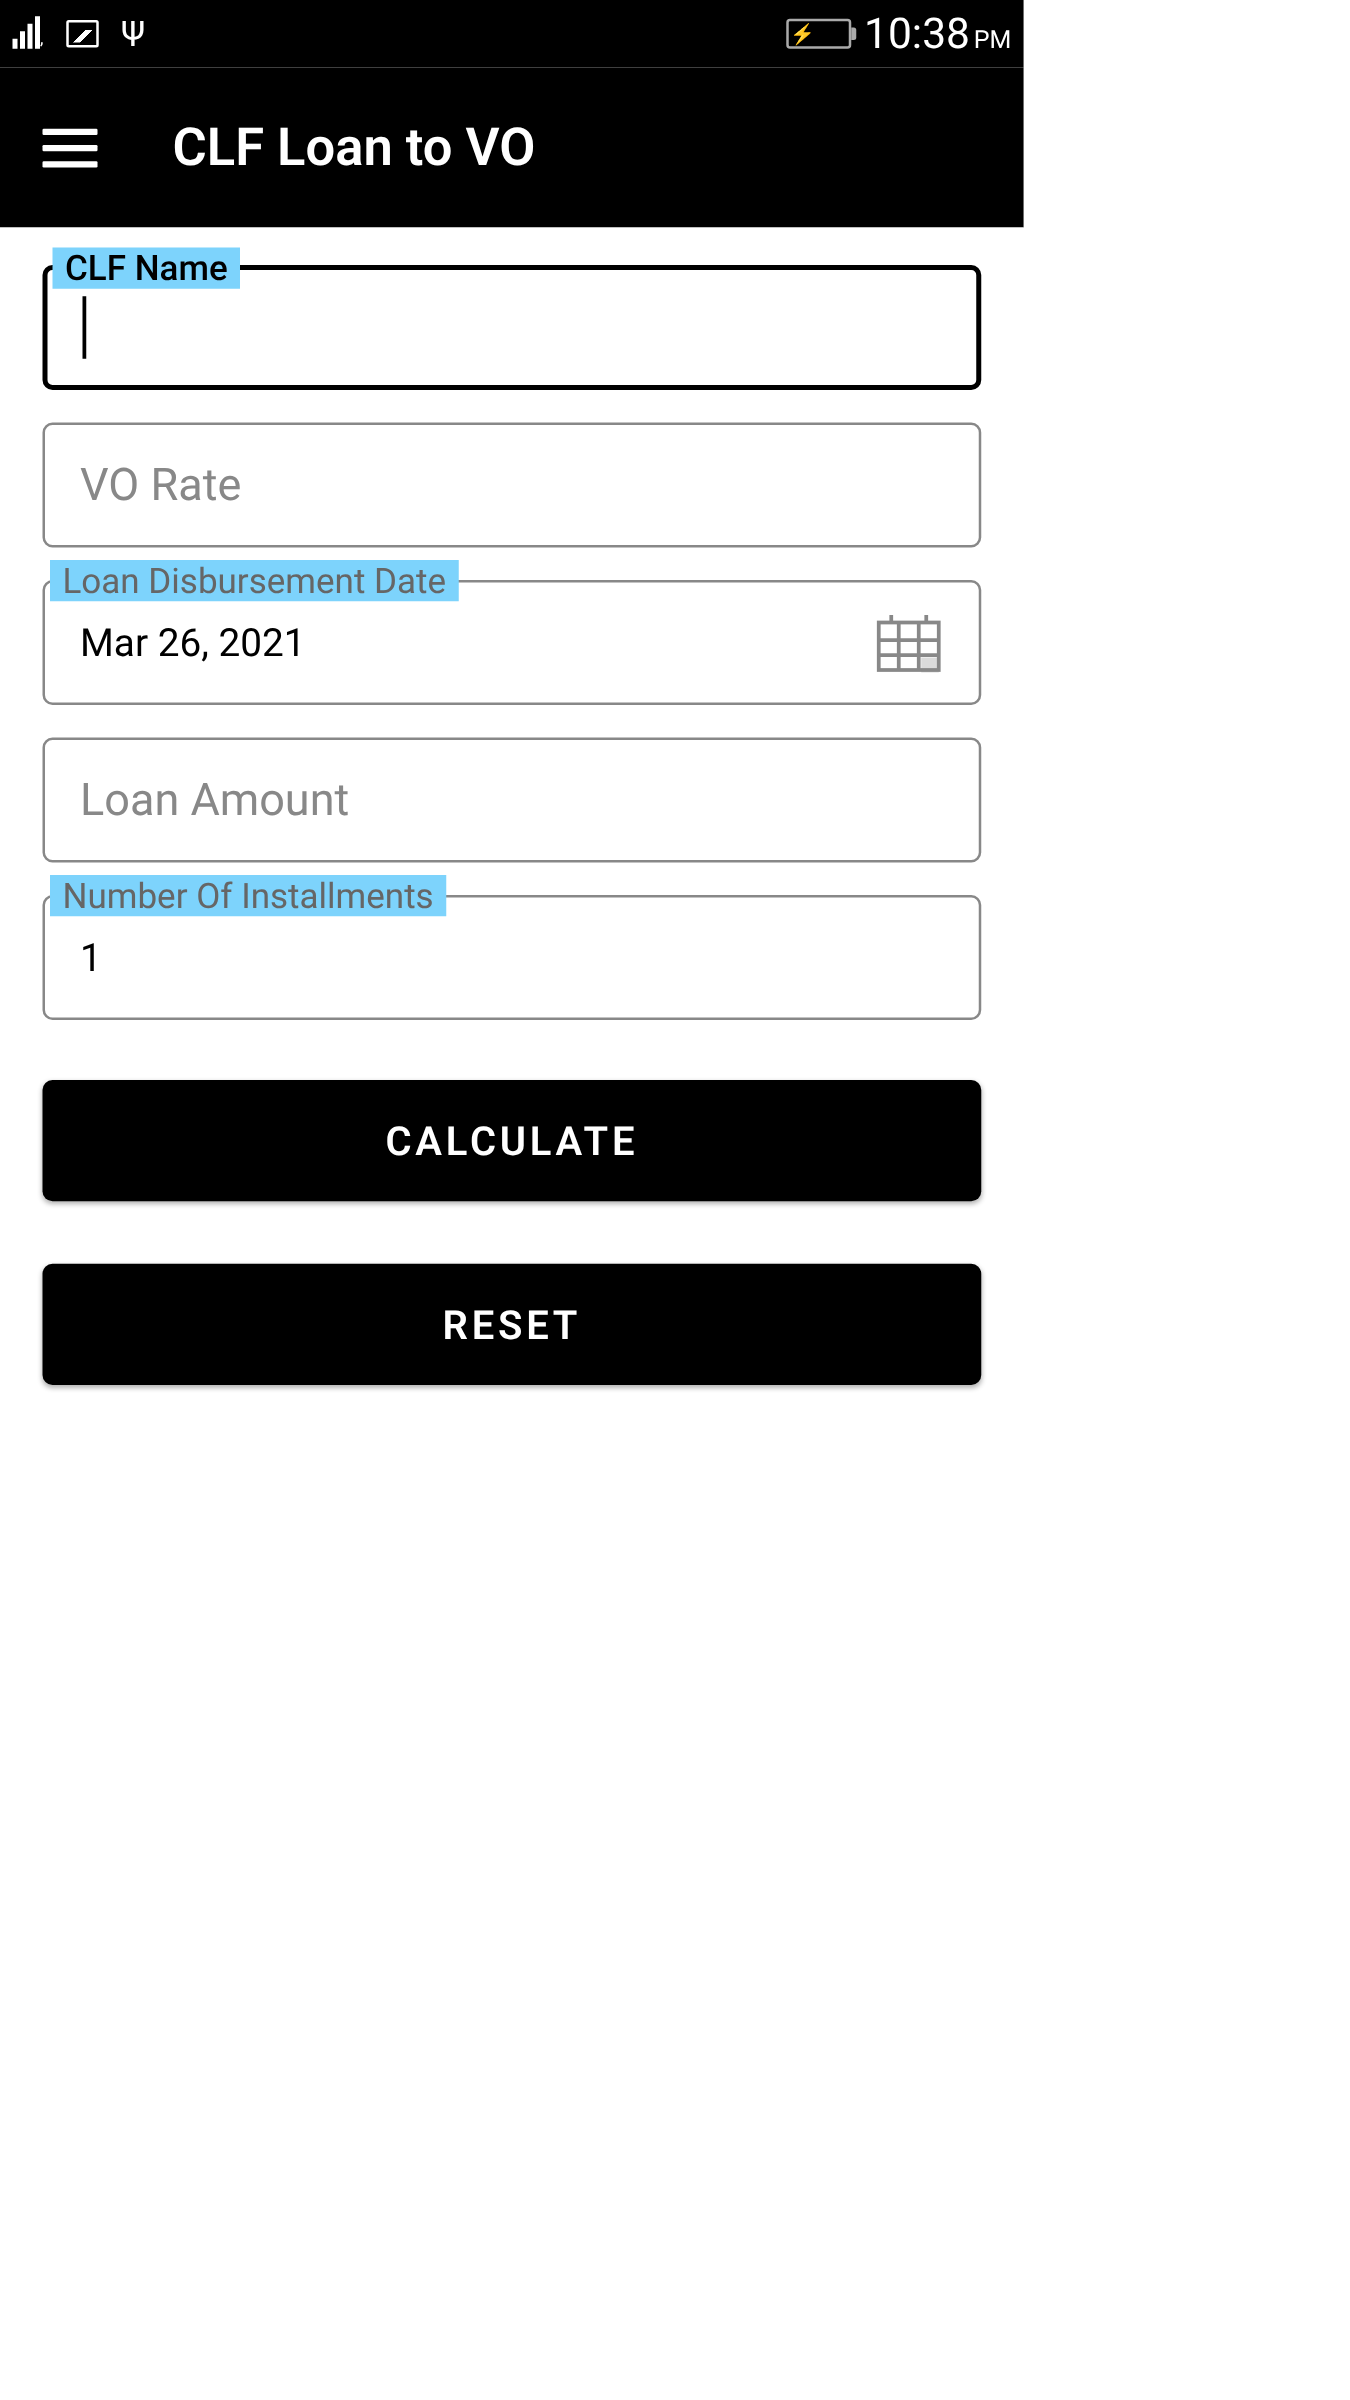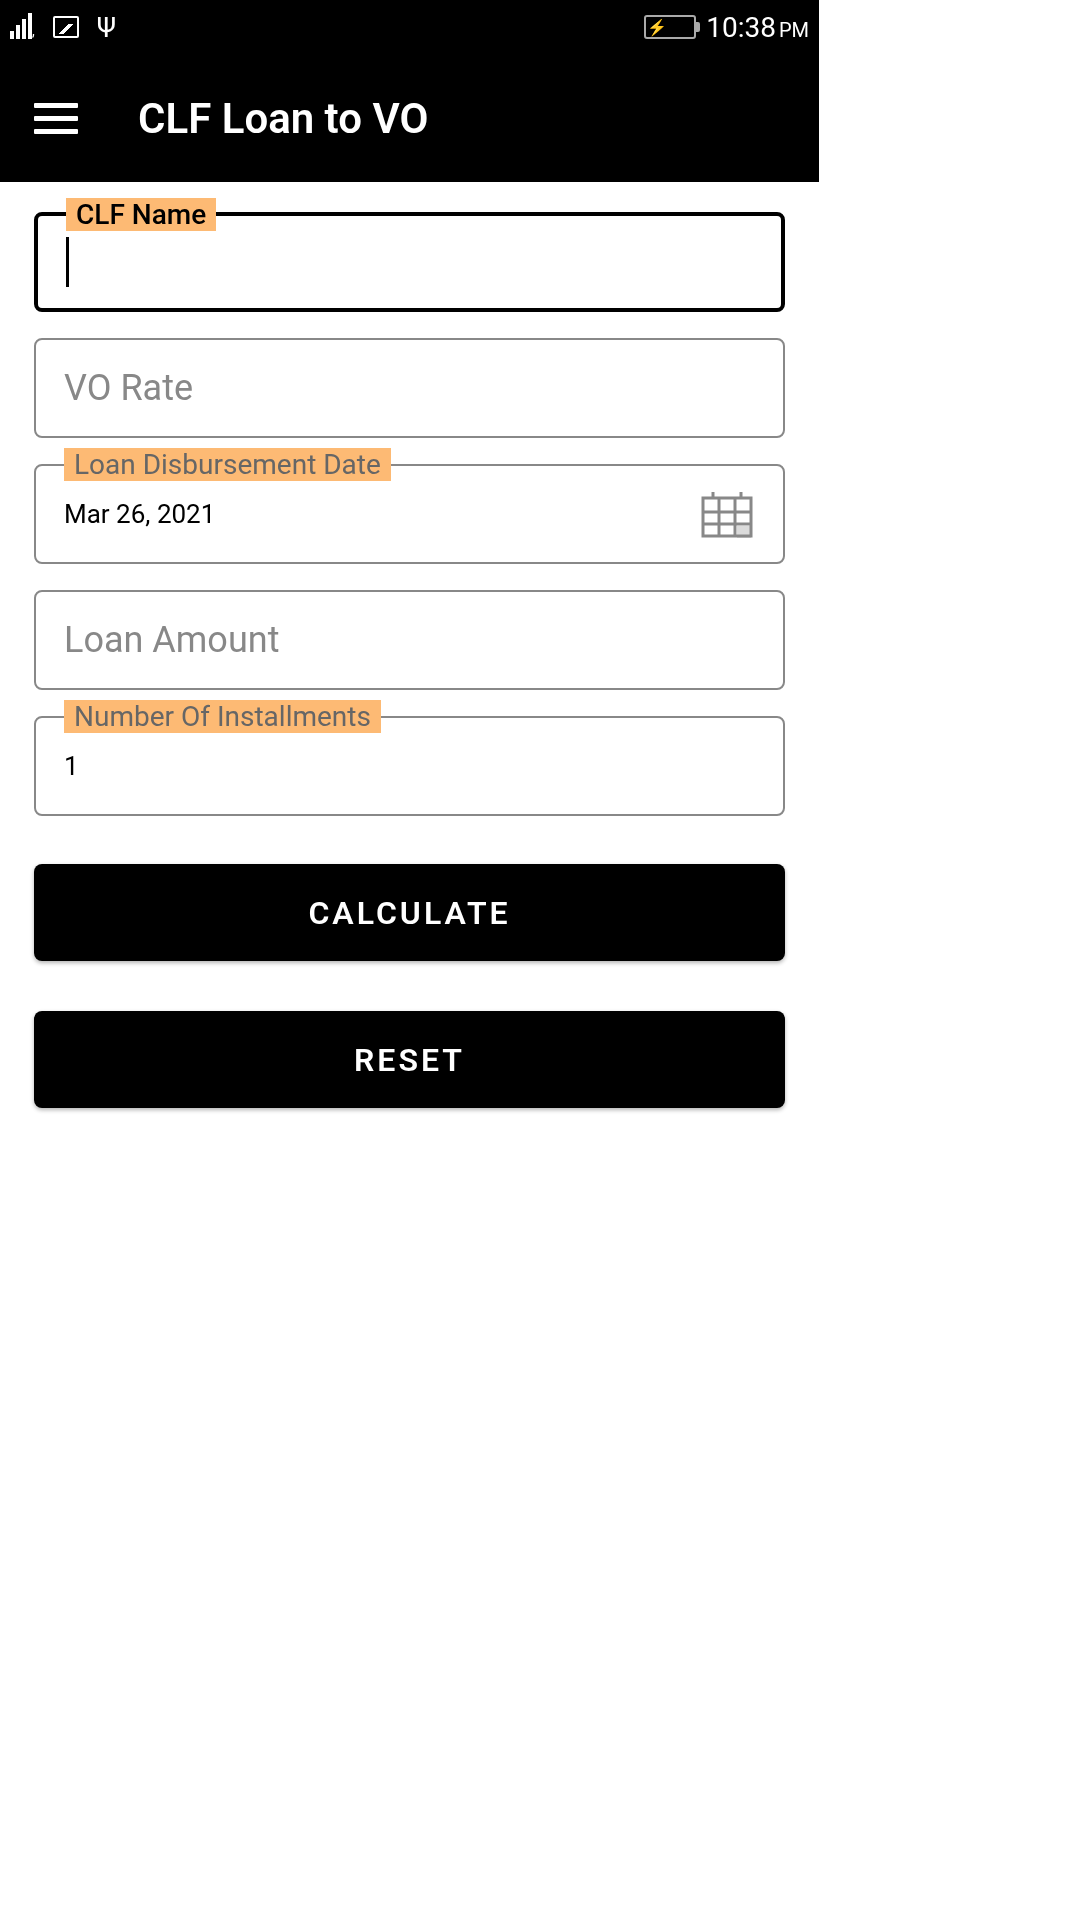--- a/index.html
+++ b/index.html
@@ -98,21 +98,21 @@
       background: transparent;
       display: flex;
       align-items: center;
       justify-content: center;
     }
     .battery-lightning {
       color: #4caf50;
       font-size: 16px;
     }
     .time-text {
-      font-size: 28px;
+      font-size: 34px;
       font-weight: 400;
       color: #ffffff;
     }
     .time-period {
       font-size: 20px;
       margin-left: 3px;
     }
     .app-bar {
       height: 128px;
       background: #000000;
@@ -154,37 +154,37 @@
       display: flex;
       align-items: center;
       padding: 0 28px;
     }
     .field-container.focused {
       border: 4px solid #000000;
     }
     .field-label {
       position: absolute;
       top: -18px;
-      left: 28px;
-      background: #fdba74;
+      left: 4px;
+      background: #7dd3fc;
       padding: 0 10px;
       font-size: 28px;
       color: #666666;
     }
     .field-label.focused {
       color: #000000;
       font-weight: 500;
     }
     .field-placeholder {
       color: #888888;
       font-size: 36px;
     }
     .field-value {
       color: #000000;
-      font-size: 26px;
+      font-size: 31px;
     }
     .field-suffix {
       color: #333333;
       font-size: 36px;
     }
     .calendar-icon {
       width: 56px;
       height: 52px;
       position: relative;
       flex-shrink: 0;

